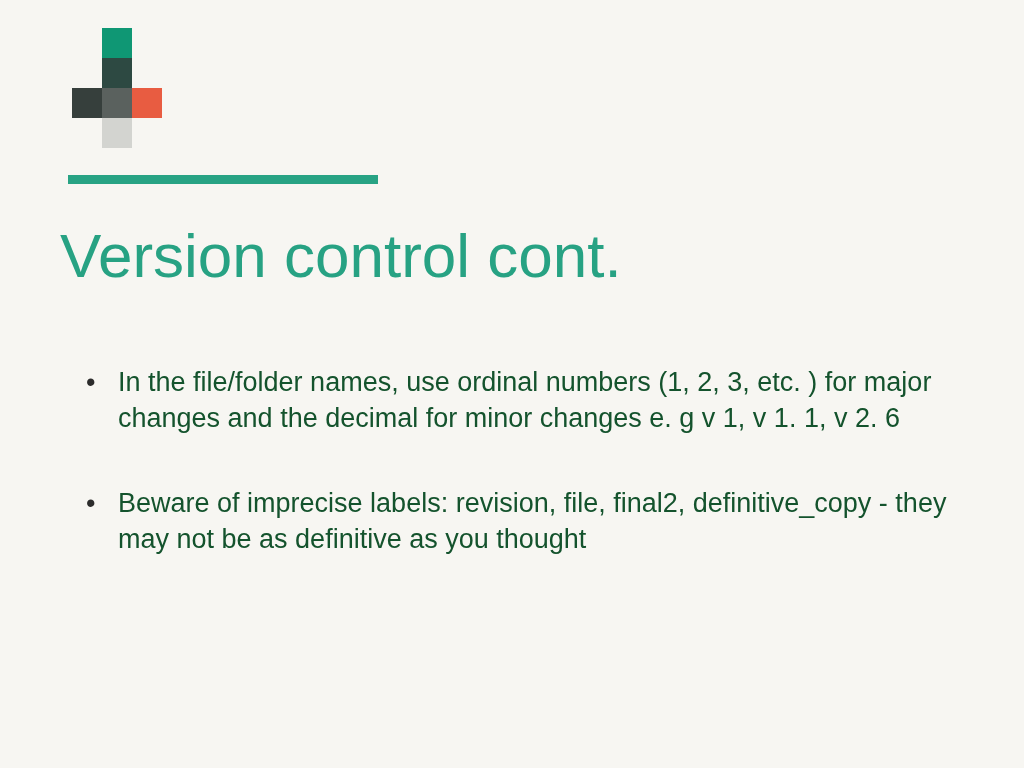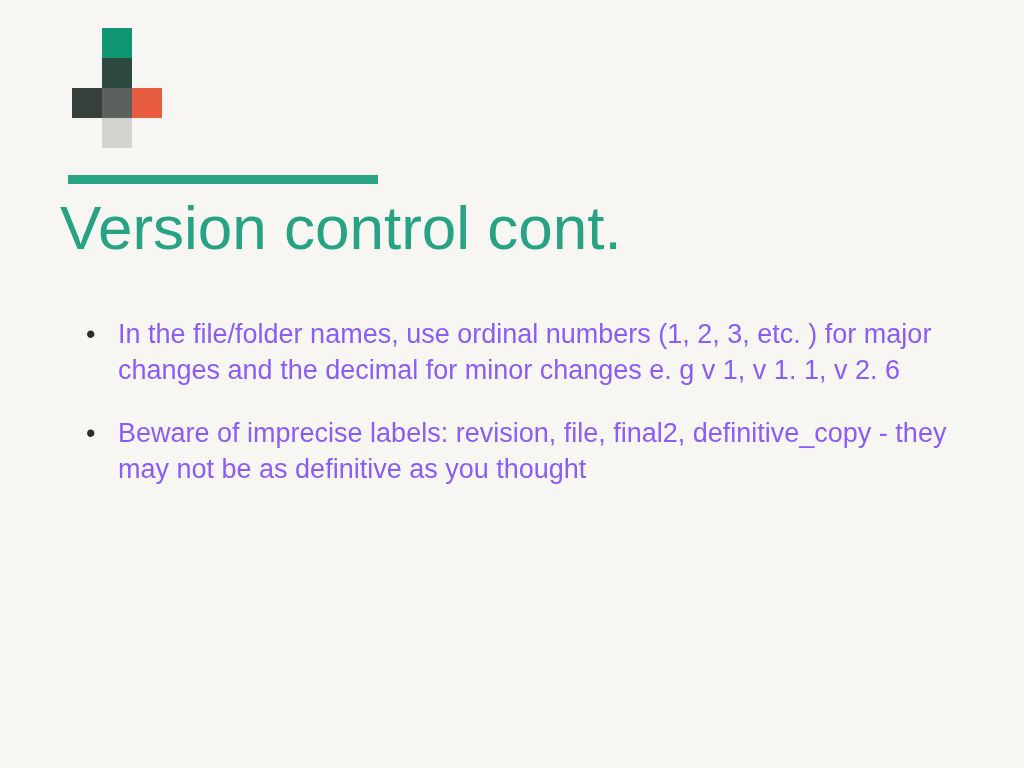--- a/index.html
+++ b/index.html
@@ -34,42 +34,43 @@
     .divider {
       position: absolute;
       top: 175px;
       left: 68px;
       width: 310px;
       height: 9px;
       background-color: #28a384;
     }
     .title {
       position: absolute;
-      top: 192px;
+      top: 220px;
       left: 60px;
       font-size: 62px;
       font-weight: 400;
       color: #27a283;
       letter-spacing: 0px;
     }
     .bullets {
       position: absolute;
       top: 316px;
       left: 78px;
       right: 60px;
       list-style: none;
     }
     .bullets li {
       position: relative;
       padding-left: 40px;
       margin-bottom: 26px;
       font-size: 27px;
       line-height: 1.35;
-      color: #8b5cf6;
+      color: #14532d;
       font-weight: 400;
+      margin-top: 48px;
     }
     .bullets li::before {
       content: "•";
       position: absolute;
       left: 8px;
       top: 0;
       font-size: 27px;
       color: #2c2c2c;
     }
   </style>

